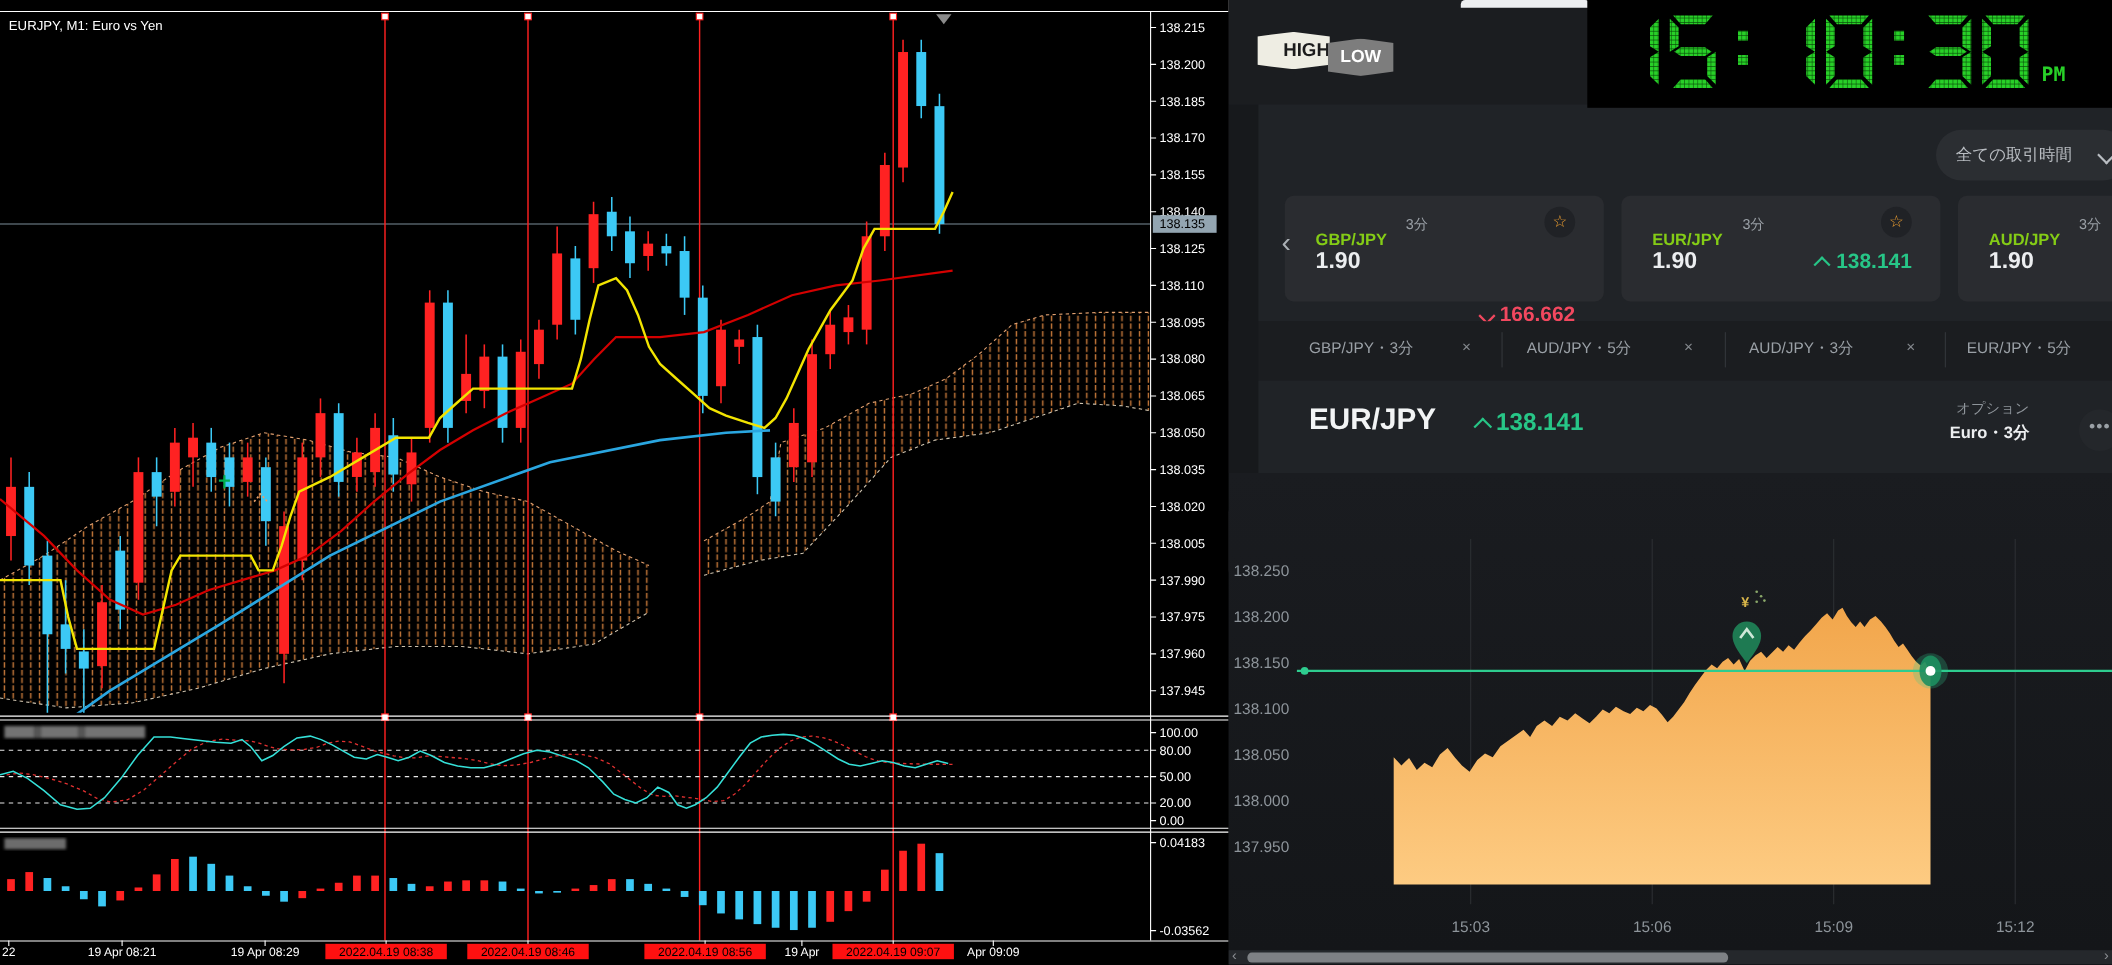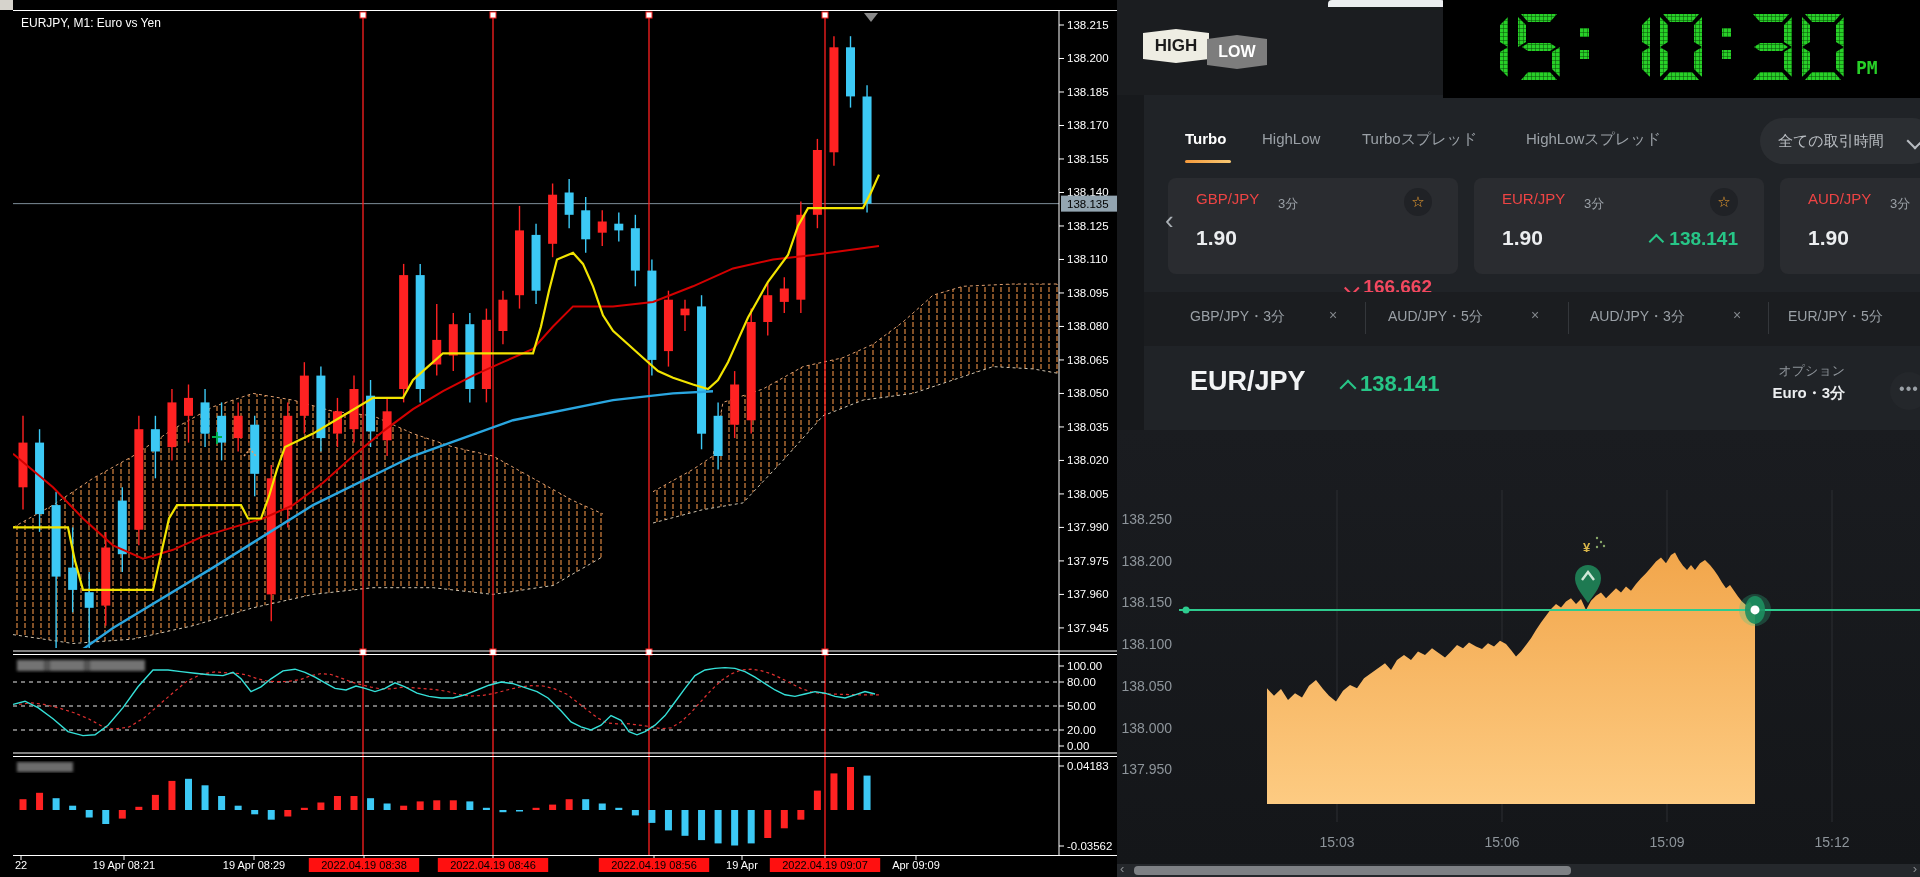--- a/index.html
+++ b/index.html
@@ -2,44 +2,44 @@
 <html><head>
 <meta charset="utf-8">
 <style>
   html,body{margin:0;padding:0;background:#000;}
   #app{position:relative;width:1920px;height:877px;overflow:hidden;background:#000;
        font-family:"Liberation Sans",sans-serif;}
   .abs{position:absolute;}
   
   #toolbar{left:0;top:0;width:1117px;height:10px;background:#d6d3cc;overflow:hidden;}
   .tbico{position:absolute;top:1px;height:8px;width:16px;background:#bcd5ee;border:1px solid #8aa9c9;border-radius:1px;}
-  #mt4wrap{left:0;top:0;width:1143px;height:877px;text-align:center;}
+  #mt4wrap{left:0;top:0;width:1143px;height:877px;}
   
   #rpanel{left:1117px;top:0;width:803px;height:877px;background:#202327;}
   #rheader{position:absolute;left:0;top:0;width:803px;height:95px;background:#1b1d20;}
   #chromesliver{position:absolute;left:211px;top:0;width:117px;height:7px;background:#eceef0;border-radius:4px 4px 0 0;}
   #clockbox{position:absolute;left:326px;top:0;width:477px;height:98px;background:#000;}
   #logo{position:absolute;left:26px;top:26px;width:132px;height:42px;}
   .logo-high{position:absolute;left:0;top:3px;width:66px;height:34px;background:#eeede3;color:#1c1c1c;
-     font-weight:bold;font-size:17px;text-align:center;line-height:34px;letter-spacing:0;
+     font-weight:bold;font-size:17px;text-align:right;line-height:34px;letter-spacing:0;
      clip-path:polygon(0 12%,50% 0,100% 12%,100% 88%,50% 100%,0 88%);}
   .logo-low{position:absolute;left:64px;top:9px;width:60px;height:34px;background:#7d7d7d;color:#fff;
      font-weight:bold;font-size:16px;text-align:center;line-height:34px;
      clip-path:polygon(0 12%,50% 0,100% 12%,100% 88%,50% 100%,0 88%);}
   #tabsrow{position:absolute;left:48px;top:120px;width:755px;height:48px;}
   .tab{position:absolute;top:10px;font-size:15px;color:#9aa0a6;cursor:pointer;white-space:nowrap;}
   .tab.active{color:#fff;font-weight:bold;}
   #tabunderline{position:absolute;left:0;top:40px;width:46px;height:3px;border-radius:2px;
      background:linear-gradient(90deg,#f59a3c,#f7c873);}
   #filterpill{position:absolute;left:643px;top:118px;width:175px;height:46px;border-radius:23px;
      background:#2b2e32;color:#b9bdc2;font-size:15px;line-height:46px;text-indent:18px;white-space:nowrap;}
   .fchev{position:absolute;right:14px;top:17px;width:10px;height:10px;border-right:2px solid #b9bdc2;
      border-bottom:2px solid #b9bdc2;transform:rotate(45deg);}
   .card{position:absolute;top:178px;width:290px;height:96px;background:#2a2c30;border-radius:8px;}
-  .card .pair{position:absolute;left:28px;top:12px;font-size:15px;font-weight:normal;color:#ef4444;}
+  .card .pair{position:absolute;left:28px;top:32px;font-size:15px;font-weight:bold;color:#84cc16;}
   .card .dur{position:absolute;left:110px;top:17px;font-size:13px;color:#9aa0a6;}
   .card .star{position:absolute;right:26px;top:10px;width:28px;height:28px;border-radius:50%;
      background:#202226;color:#f0a030;text-align:center;line-height:28px;font-size:15px;cursor:pointer;}
   .card .payout{position:absolute;left:28px;top:48px;font-size:21px;font-weight:bold;color:#eceef0;}
   .card .price{position:absolute;right:26px;top:50px;font-size:19px;font-weight:bold;}
   .price.up{color:#27c687;} .price.down{color:#f2485f;margin-top:48px;}
   .dirchev{display:inline-block;width:9px;height:9px;border-left:2px solid;border-top:2px solid;margin-right:5px;}
   .dirchev.up{transform:rotate(45deg) translateY(3px);}
   .dirchev.down{transform:rotate(225deg) translateY(-1px);border-color:#f2485f;}
   #navleft{position:absolute;left:48px;top:205px;font-size:26px;color:#aab0b5;cursor:pointer;}
@@ -428,27 +428,20 @@
             <polygon points="401,17 401,47 393,42 393,25" fill="url(#mesh)"></polygon>
             <polygon points="401,47 401,77 393,69 393,52" fill="url(#mesh)"></polygon>
             <polygon points="362,80 398,80 391,72 369,72" fill="url(#mesh)"></polygon>
             <polygon points="359,47 367,52 367,69 359,77" fill="url(#mesh)"></polygon>
             <polygon points="359,17 367,25 367,42 359,47" fill="url(#mesh)"></polygon>
             <text x="413" y="74" fill="#28d028" font-size="18" font-weight="bold" font-family="DejaVu Sans Mono,monospace">PM</text>
           </svg>
       </div>
     </div>
 
-    <div id="tabsrow">
-      <div class="tab active" style="left:20px">Turbo</div>
-      <div id="tabunderline" style="left:20px"></div>
-      <div class="tab" style="left:97px">HighLow</div>
-      <div class="tab" style="left:197px">Turboスプレッド</div>
-      <div class="tab" style="left:361px">HighLowスプレッド</div>
-    </div>
     <div id="filterpill">
       <span>全ての取引時間</span>
       <span class="fchev"></span>
     </div>
 
     <div class="card" style="left:51px">
       <div class="pair">GBP/JPY</div>
       <div class="dur">3分</div>
       <div class="star">☆</div>
       <div class="payout">1.90</div>

